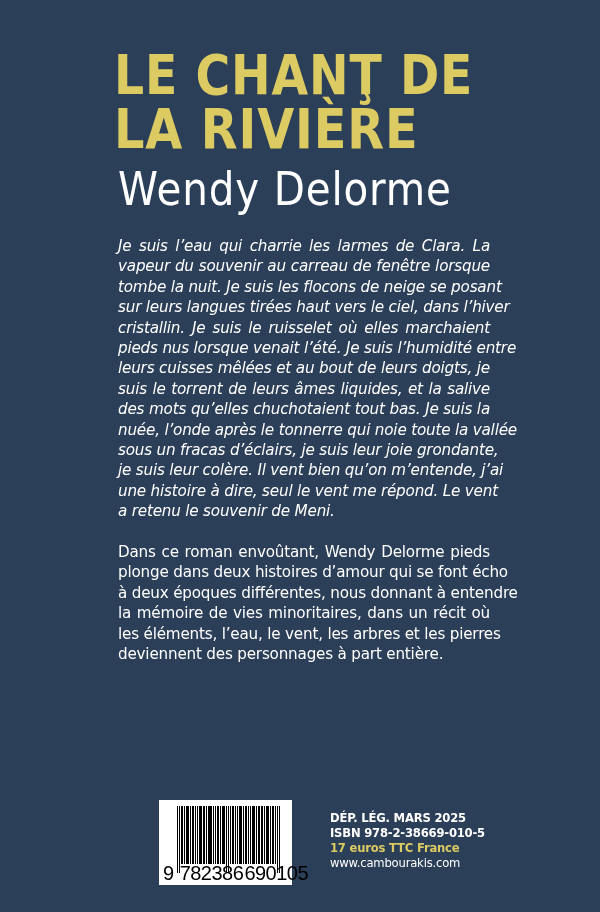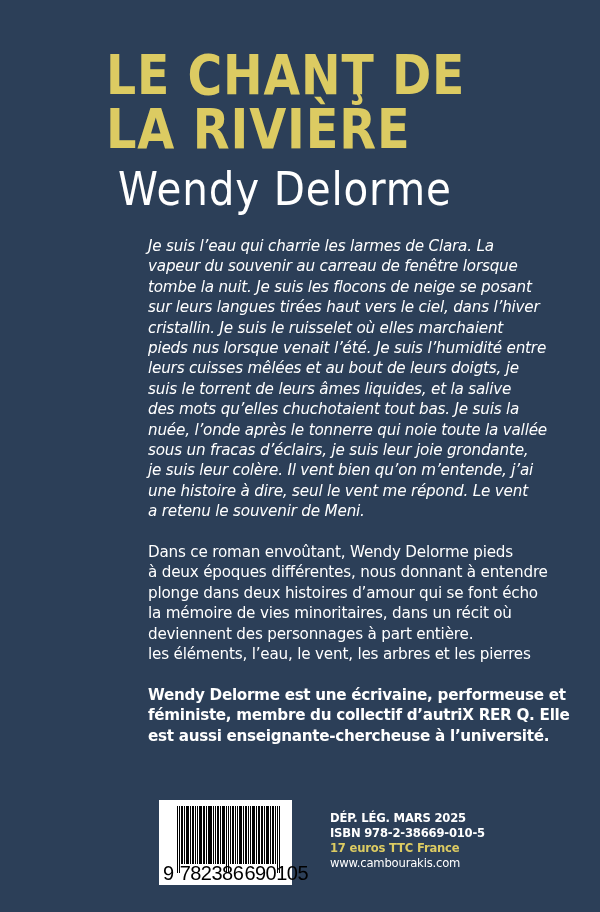--- a/index.html
+++ b/index.html
@@ -7,21 +7,21 @@
     body {
       background: #2c3f58;
       font-family: "DejaVu Sans", sans-serif;
       color: #ffffff;
       position: relative;
     }
     .cover { position: absolute; left: 0; top: 0; width: 600px; height: 912px; background: #2c3f58; }
 
     .title {
       position: absolute;
-      left: 106px;
+      left: 114px;
       top: 48px;
       width: 375px;
       font-family: "DejaVu Sans", sans-serif;
       font-weight: bold;
       color: #dccb62;
       font-size: 55px;
       line-height: 54px;
       letter-spacing: 1px;
     }
     .title .line { display: block; white-space: nowrap; transform-origin: left top; }
@@ -46,21 +46,21 @@
     .blurb {
       position: absolute;
       left: 118px;
       width: 372px;
       font-size: 15.2px;
       line-height: 20.4px;
       color: #ffffff;
       text-align: justify;
       font-family: "DejaVu Sans", sans-serif;
     }
-    .blurb .ln { display: block; white-space: nowrap; text-align-last: justify; text-align: justify; margin-left: 30px; }
+    .blurb .ln { display: block; white-space: nowrap; text-align-last: justify; text-align: justify; }
     .blurb .ln.last { text-align-last: left; }
     .quote { top: 236px; font-style: italic; letter-spacing: -0.2px; }
     .desc { top: 542px; letter-spacing: -0.2px; }
     .bio { top: 685px; font-weight: bold; letter-spacing: -0.3px; }
 
     .imprint {
       position: absolute;
       left: 160px;
       top: 770px;
       font-size: 18px;
@@ -142,32 +142,27 @@
     <span class="ln">des mots qu’elles chuchotaient tout bas. Je suis la</span>
     <span class="ln">nuée, l’onde après le tonnerre qui noie toute la vallée</span>
     <span class="ln">sous un fracas d’éclairs, je suis leur joie grondante,</span>
     <span class="ln">je suis leur colère. Il vent bien qu’on m’entende, j’ai</span>
     <span class="ln">une histoire à dire, seul le vent me répond. Le vent</span>
     <span class="ln last">a retenu le souvenir de Meni.</span>
   </div>
 
   <div class="blurb desc">
     <span class="ln">Dans ce roman envoûtant, Wendy Delorme pieds</span>
+    <span class="ln">plonge dans deux histoires d’amour qui se font écho</span>
     <span class="ln">à deux époques différentes, nous donnant à entendre</span>
-    <span class="ln">plonge dans deux histoires d’amour qui se font écho</span>
     <span class="ln">la mémoire de vies minoritaires, dans un récit où</span>
+    <span class="ln">les éléments, l’eau, le vent, les arbres et les pierres</span>
     <span class="ln last">deviennent des personnages à part entière.</span>
-    <span class="ln">les éléments, l’eau, le vent, les arbres et les pierres</span>
-  </div>
-
-  <div class="blurb bio">
-    <span class="ln">Wendy Delorme est une écrivaine, performeuse et</span>
-    <span class="ln">féministe, membre du collectif d’autriX RER Q. Elle</span>
-    <span class="ln last">est aussi enseignante-chercheuse  à l’université.</span>
-  </div>
+  </div>
+
 
 
   <div class="barcode-box">
     <div class="barcode-bars">
       <span class="guard" style="width:1px"></span>
         <span class="guard" style="width:1px"></span>
       <span style="width:2px"></span>
         <span style="width:1px"></span>
         <span style="width:3px"></span>
         <span style="width:1px"></span>

